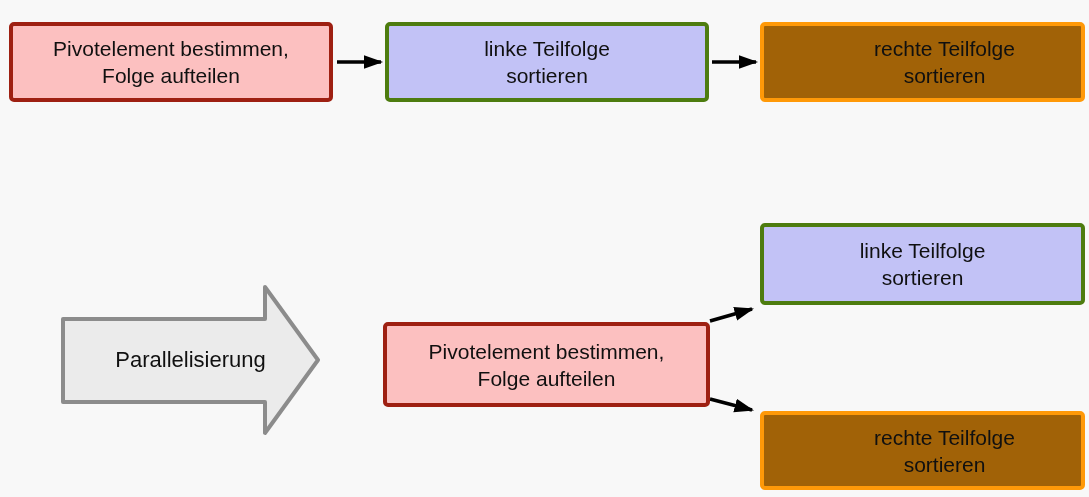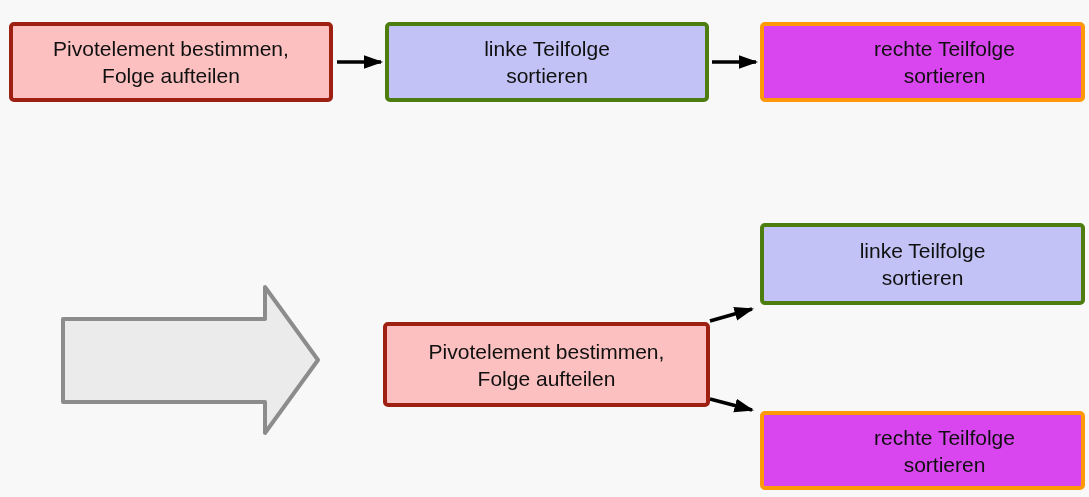--- a/index.html
+++ b/index.html
@@ -31,21 +31,21 @@
     justify-content: center;
     text-align: center;
     font-size: 21px;
     line-height: 27px;
     color: #101010;
     border-radius: 5px;
   }
   .box .line { white-space: nowrap; }
   .pivot { background: #fcc0c0; border: 4px solid #9e2012; }
   .left  { background: #c2c2f6; border: 4px solid #4d7c0f; }
-  .right { background: #d946ef; border: 4px solid #ff9908; padding-left: 44px; }
+  .right { background: #a16207; border: 4px solid #ff9908; padding-left: 44px; }
 
   #seq-pivot { left: 9px;   top: 22px;  width: 324px; height: 80px; }
   #seq-left  { left: 385px; top: 22px;  width: 324px; height: 80px; }
   #seq-right { left: 760px; top: 22px;  width: 325px; height: 80px; }
 
   #par-pivot { left: 383px; top: 322px; width: 327px; height: 85px; }
   #par-left  { left: 760px; top: 223px; width: 325px; height: 82px; }
   #par-right { left: 760px; top: 411px; width: 325px; height: 79px; }
 
   .par-label {
@@ -87,20 +87,21 @@
   <div id="seq-left" class="box left">
     <div class="line">linke Teilfolge</div>
     <div class="line">sortieren</div>
   </div>
 
   <div id="seq-right" class="box right">
     <div class="line">rechte Teilfolge</div>
     <div class="line">sortieren</div>
   </div>
 
+  <div class="par-label">Parallelisierung</div>
 
   <div id="par-pivot" class="box pivot">
     <div class="line">Pivotelement bestimmen,</div>
     <div class="line">Folge aufteilen</div>
   </div>
 
   <div id="par-left" class="box left">
     <div class="line">linke Teilfolge</div>
     <div class="line">sortieren</div>
   </div>

